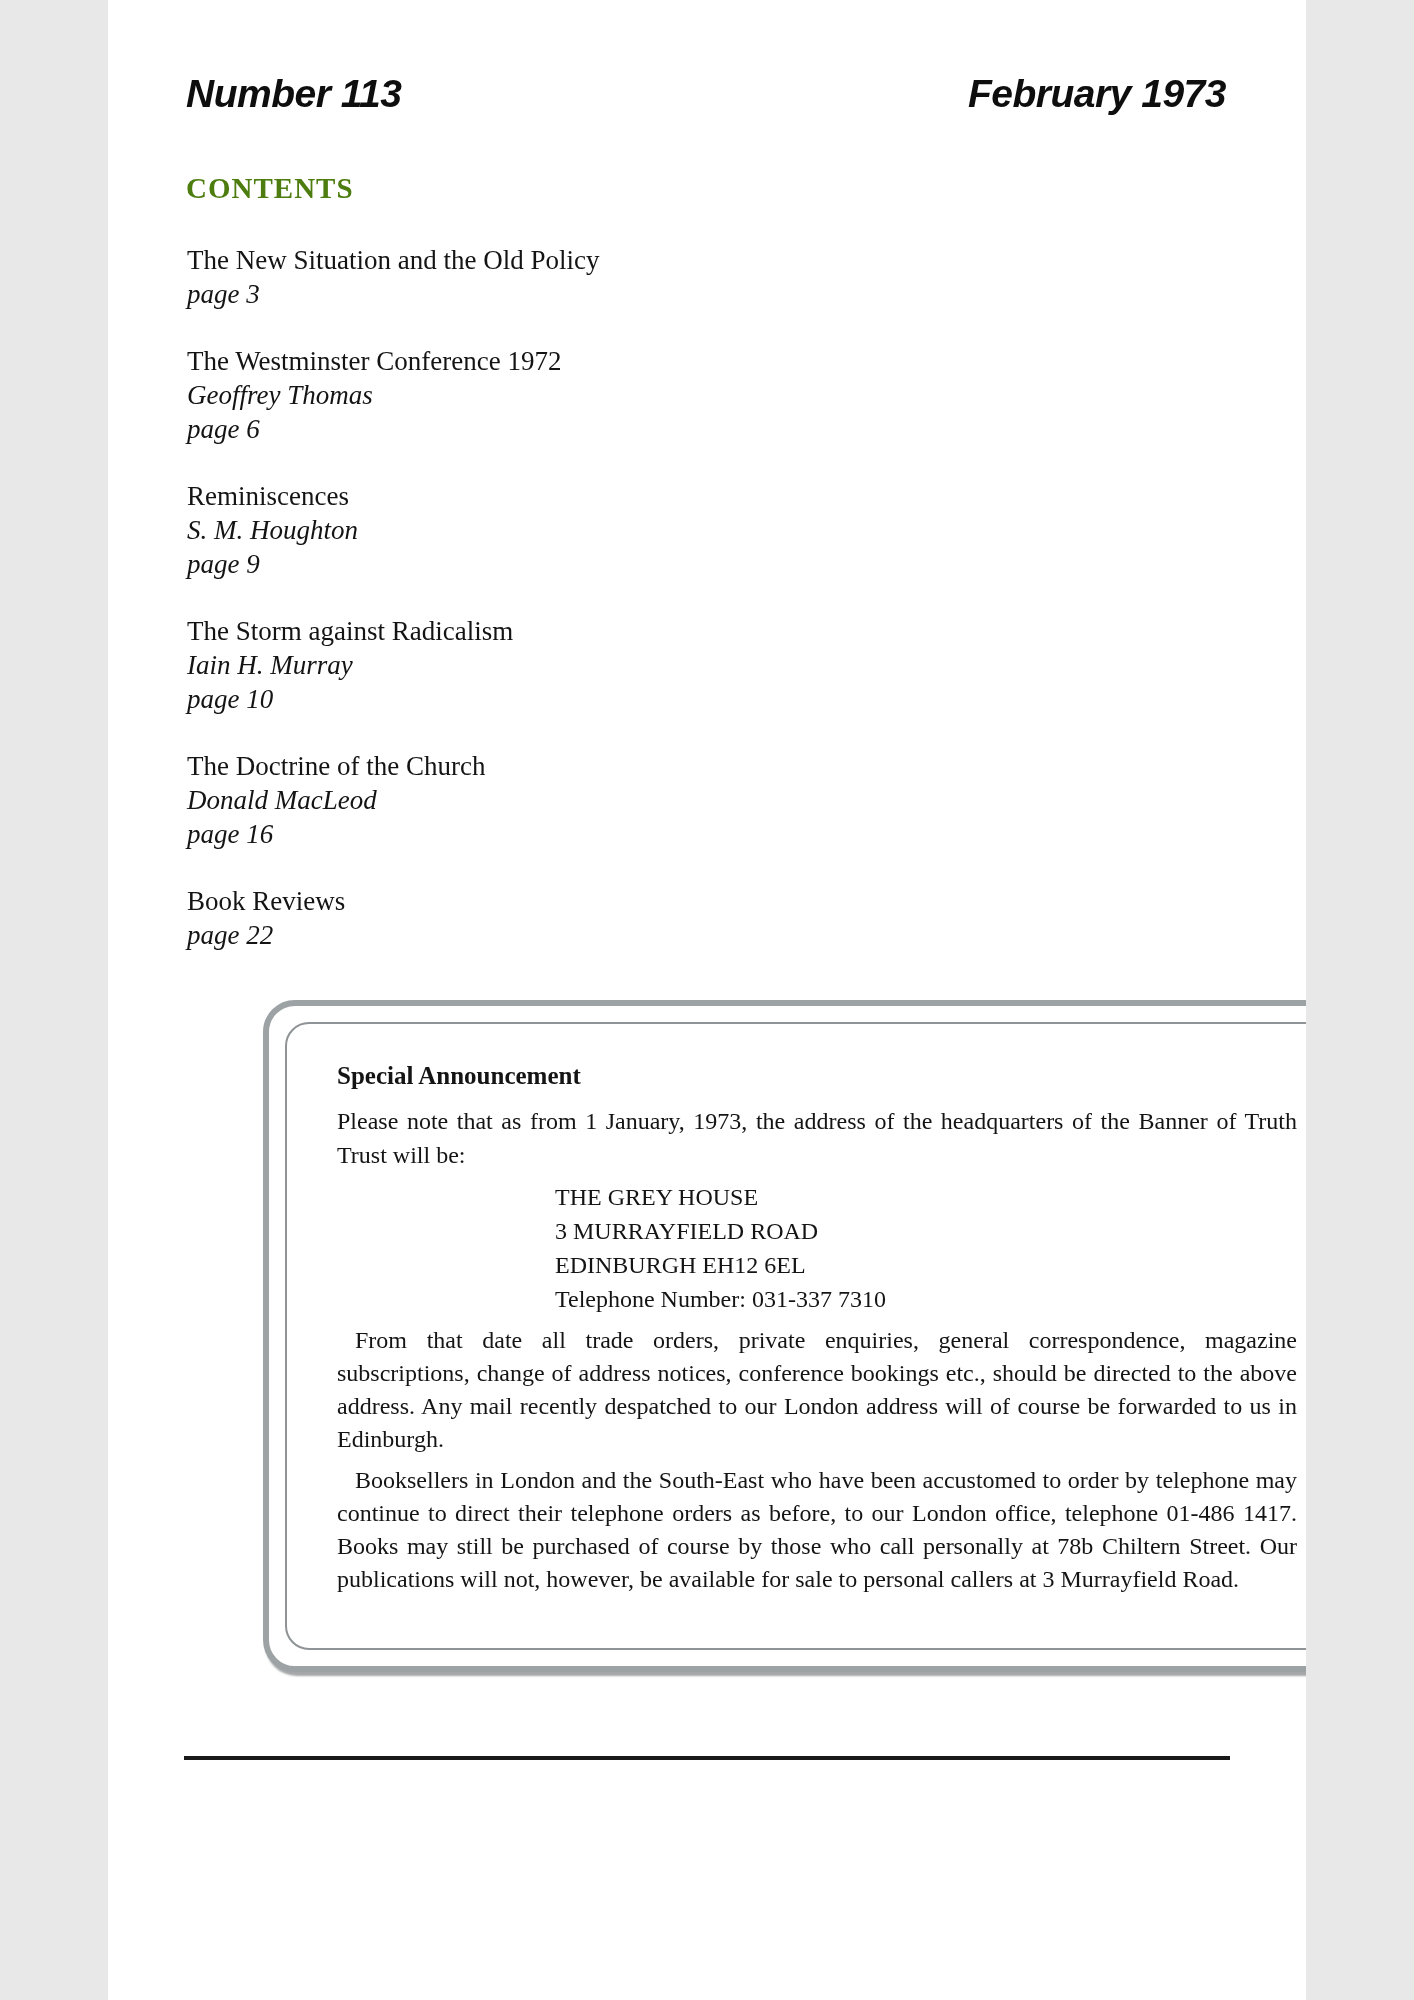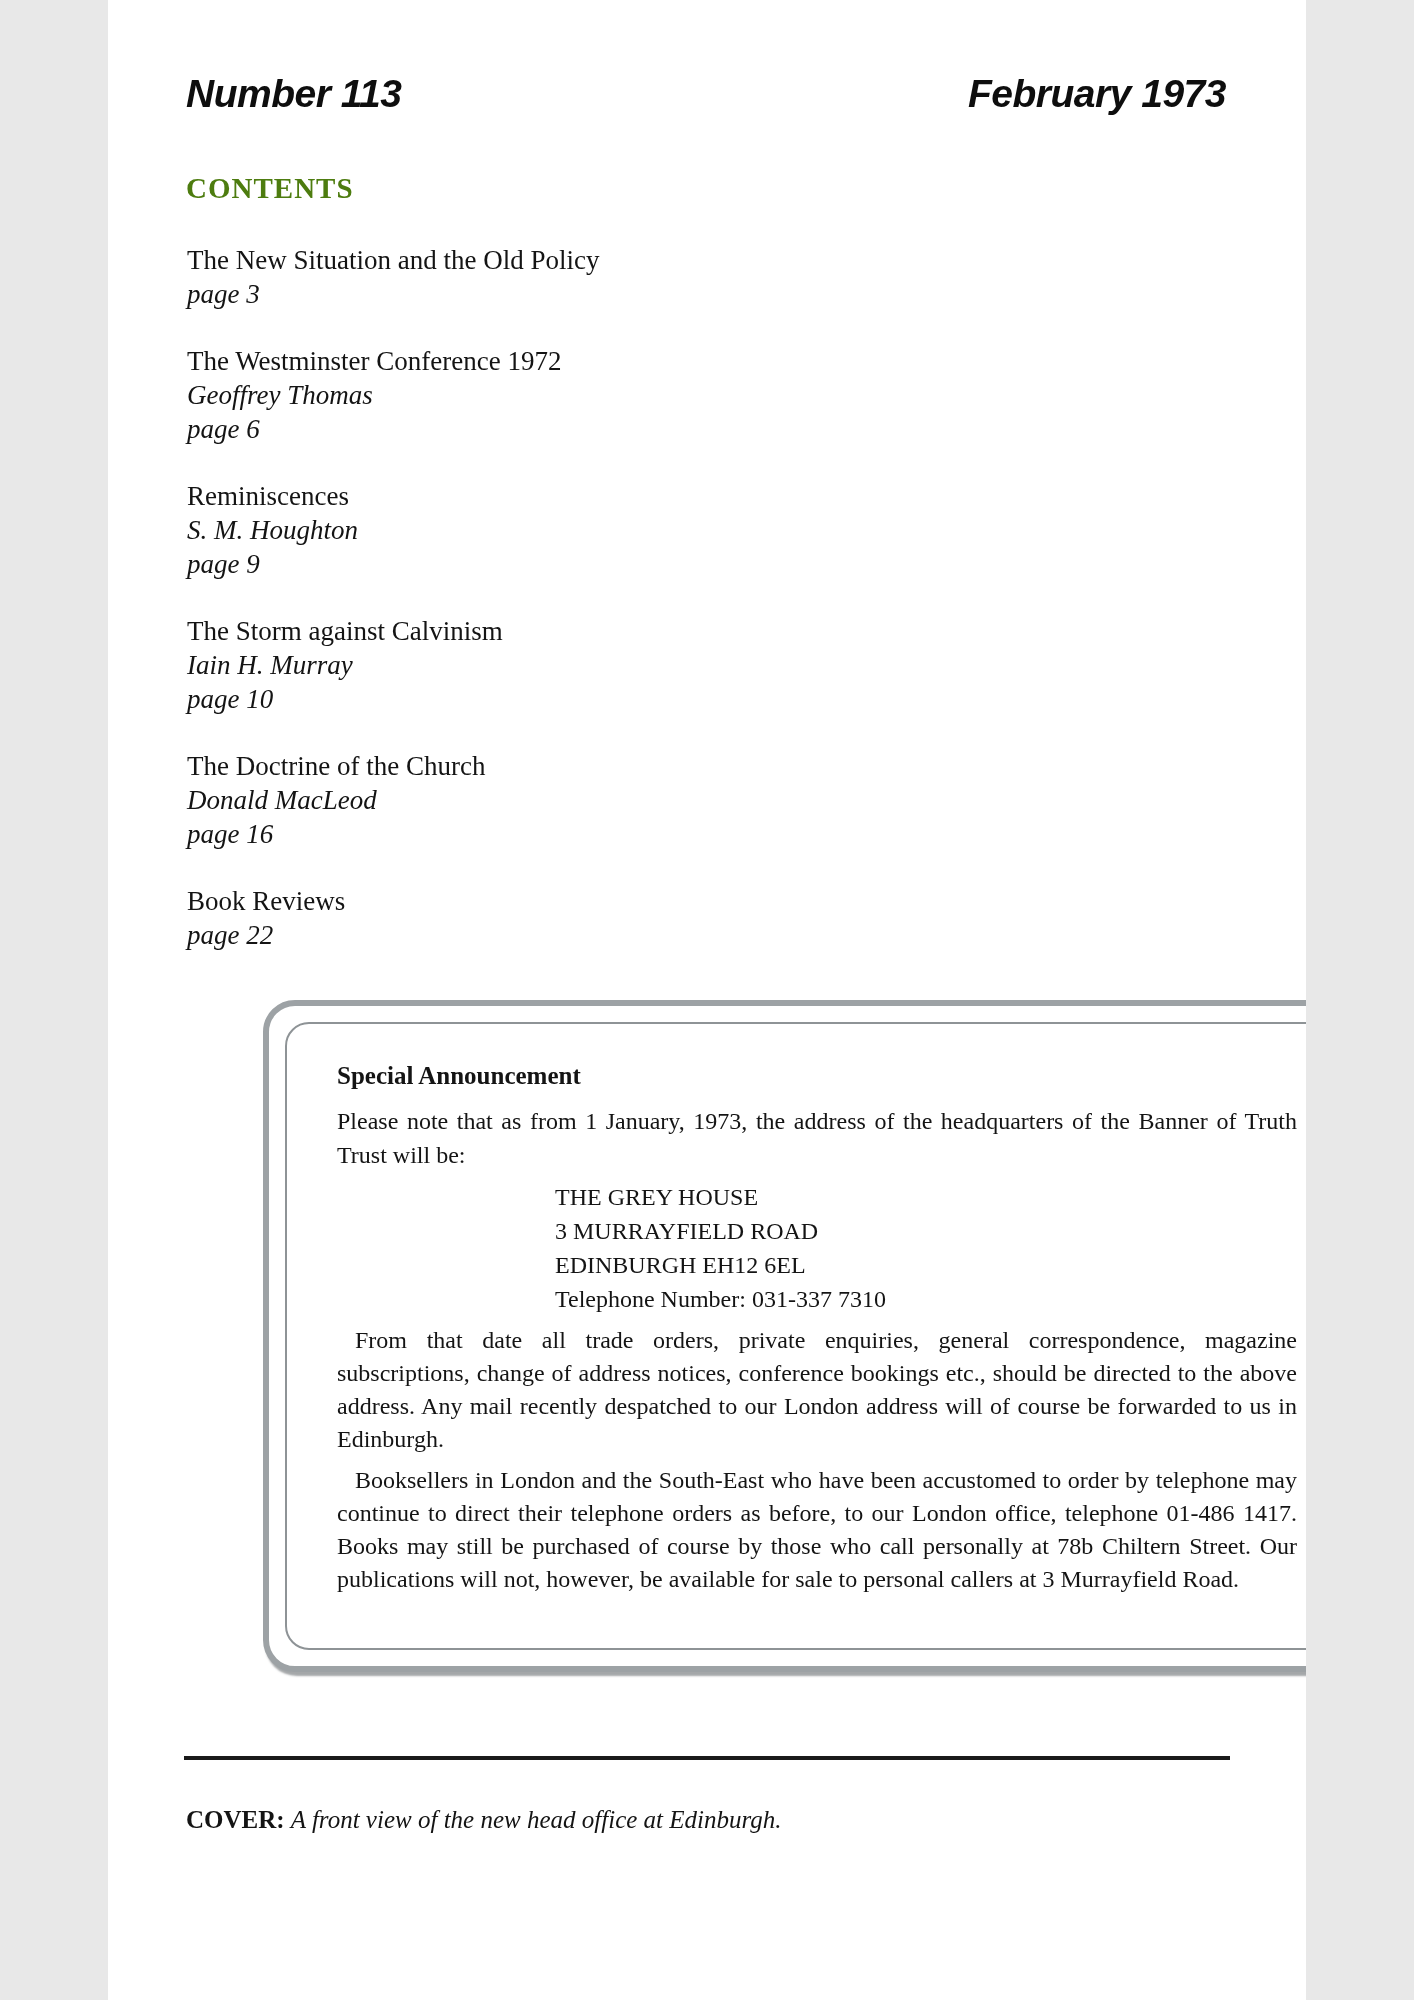--- a/index.html
+++ b/index.html
@@ -133,21 +133,21 @@
       <div class="toc-page">page 6</div>
     </div>
 
     <div class="toc-item">
       <div class="toc-title">Reminiscences</div>
       <div class="toc-author">S. M. Houghton</div>
       <div class="toc-page">page 9</div>
     </div>
 
     <div class="toc-item">
-      <div class="toc-title">The Storm against Calvinism</div>
+      <div class="toc-title">The Storm against Radicalism</div>
       <div class="toc-author">Iain H. Murray</div>
       <div class="toc-page">page 10</div>
     </div>
 
     <div class="toc-item">
       <div class="toc-title">The Doctrine of the Church</div>
       <div class="toc-author">Donald MacLeod</div>
       <div class="toc-page">page 16</div>
     </div>
 
@@ -169,19 +169,14 @@
         <div>EDINBURGH EH12 6EL</div>
         <div>Telephone Number: 031-337 7310</div>
       </div>
       <p class="announce-para">From that date all trade orders, private enquiries, general correspondence, magazine subscriptions, change of address notices, conference bookings etc., should be directed to the above address. Any mail recently despatched to our London address will of course be forwarded to us in Edinburgh.</p>
       <p class="announce-para">Booksellers in London and the South-East who have been accustomed to order by telephone may continue to direct their telephone orders as before, to our London office, telephone 01-486 1417. Books may still be purchased of course by those who call personally at 78b Chiltern Street. Our publications will not, however, be available for sale to personal callers at 3 Murrayfield Road.</p>
     </div>
   </div>
 
   <hr class="footer-rule">
 
-  <div class="cover-line">
-    <span class="cover-label">COVER:</span>
-    <span> </span>
-    <span class="cover-caption">A front view of the new head office at Edinburgh.</span>
-  </div>
 
 </div>
 
 </body></html>

